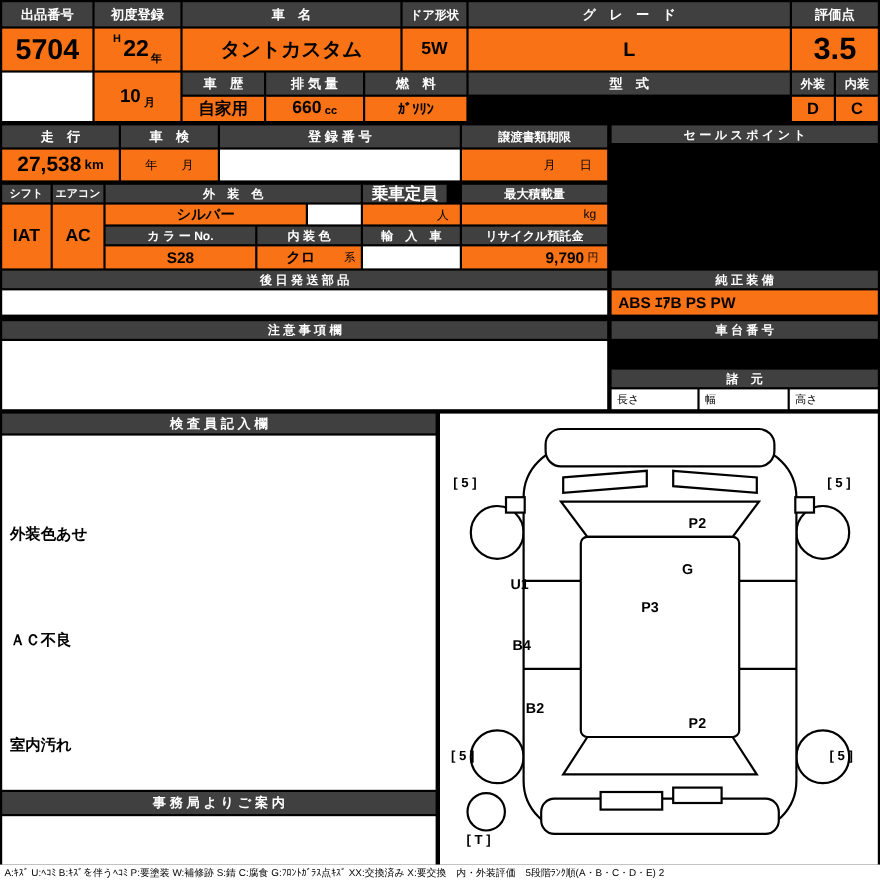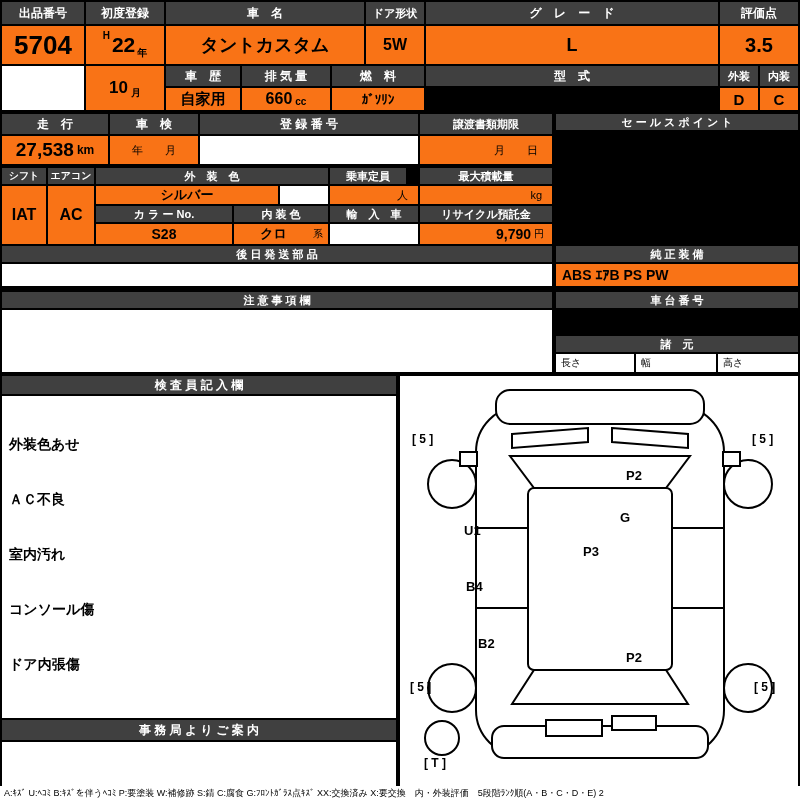--- a/index.html
+++ b/index.html
@@ -4,21 +4,21 @@
 <style>
   * { box-sizing: border-box; margin: 0; padding: 0; }
   body { background: #000; font-family: "Liberation Sans", "DejaVu Sans", sans-serif; }
   #sheet { position: relative; width: 800px; height: 800px; background: #000; overflow: hidden; }
   .c { position: absolute; display: flex; align-items: center; justify-content: center; white-space: pre; overflow: hidden; }
   .h { background: #404040; color: #fff; font-size: 12px; font-weight: bold; }
   .v { background: #f97316; color: #000; font-weight: bold; font-size: 14px; }
   .w { background: #fff; }
   .left  { justify-content: flex-start; }
   .right { justify-content: flex-end; }
-  .note { font-size: 14px; font-weight: bold; line-height: 19px; color: #000; }
+  .note { font-size: 14px; font-weight: bold; line-height: 19px; color: #000; margin-top: 41px; }
   .mark { position: absolute; font-weight: bold; font-size: 13px; color: #000; white-space: pre; }
   .small { font-size: 11px; font-weight: normal; }
 </style>
 </head>
 <body>
 
 <div id="sheet">
 
   <div class="c h" style="left:2px;top:2px;width:82px;height:22px">出品番号</div>
   <div class="c v" style="left:2px;top:26px;width:82px;height:38px;font-size:26px">5704</div>
@@ -38,21 +38,21 @@
   <div class="c h" style="left:166px;top:2px;width:198px;height:22px">車　名</div>
   <div class="c v" style="left:166px;top:26px;width:198px;height:38px;font-size:18px">タントカスタム</div>
 
   <div class="c h" style="left:366px;top:2px;width:58px;height:22px;font-size:11px">ドア形状</div>
   <div class="c v" style="left:366px;top:26px;width:58px;height:38px;font-size:16px">5W</div>
 
   <div class="c h" style="left:426px;top:2px;width:292px;height:22px">グ　レ　ー　ド</div>
   <div class="c v" style="left:426px;top:26px;width:292px;height:38px;font-size:18px">L</div>
 
   <div class="c h" style="left:720px;top:2px;width:78px;height:22px">評価点</div>
-  <div class="c v" style="left:720px;top:26px;width:78px;height:38px;font-size:20px">3.5</div>
+  <div class="c v" style="left:720px;top:26px;width:78px;height:38px;font-size:28px">3.5</div>
 
   <div class="c h" style="left:166px;top:66px;width:74px;height:20px">車　歴</div>
   <div class="c h" style="left:242px;top:66px;width:88px;height:20px">排 気 量</div>
   <div class="c h" style="left:332px;top:66px;width:92px;height:20px">燃　料</div>
   <div class="c h" style="left:426px;top:66px;width:292px;height:20px">型　式</div>
   <div class="c h" style="left:720px;top:66px;width:38px;height:20px;font-size:11px">外装</div>
   <div class="c h" style="left:760px;top:66px;width:38px;height:20px;font-size:11px">内装</div>
 
   <div class="c v" style="left:166px;top:88px;width:74px;height:22px;font-size:15px">自家用</div>
   <div class="c v" style="left:242px;top:88px;width:88px;height:22px;gap:3px">
@@ -80,21 +80,21 @@
 
   <div class="c h" style="left:2px;top:168px;width:44px;height:16px;font-size:10px">シフト</div>
   <div class="c h" style="left:48px;top:168px;width:46px;height:16px;font-size:10px">エアコン</div>
   <div class="c v" style="left:2px;top:186px;width:44px;height:58px;font-size:16px">IAT</div>
   <div class="c v" style="left:48px;top:186px;width:46px;height:58px;font-size:16px">AC</div>
 
   <div class="c h" style="left:96px;top:168px;width:232px;height:16px;font-size:11px">外　装　色</div>
   <div class="c v" style="left:96px;top:186px;width:182px;height:18px;font-size:13px">シルバー</div>
   <div class="c w" style="left:280px;top:186px;width:48px;height:18px"></div>
 
-  <div class="c h" style="left:330px;top:168px;width:76px;height:16px;font-size:11px">乗車定員</div>
+  <div class="c h" style="left:330px;top:168px;width:76px;height:16px;font-size:15px">乗車定員</div>
   <div class="c v small right" style="left:330px;top:186px;width:88px;height:18px;padding-right:10px">人</div>
   <div class="c h" style="left:420px;top:168px;width:132px;height:16px;font-size:11px">最大積載量</div>
   <div class="c v small right" style="left:420px;top:186px;width:132px;height:18px;padding-right:10px">kg</div>
 
   <div class="c h" style="left:96px;top:206px;width:136px;height:16px;font-size:11px">カ ラ ー No.</div>
   <div class="c h" style="left:234px;top:206px;width:94px;height:16px;font-size:11px">内 装 色</div>
   <div class="c h" style="left:330px;top:206px;width:88px;height:16px;font-size:11px">輸　入　車</div>
   <div class="c h" style="left:420px;top:206px;width:132px;height:16px;font-size:11px">リサイクル預託金</div>
 
   <div class="c v" style="left:96px;top:224px;width:136px;height:20px;font-size:14px">S28</div>

